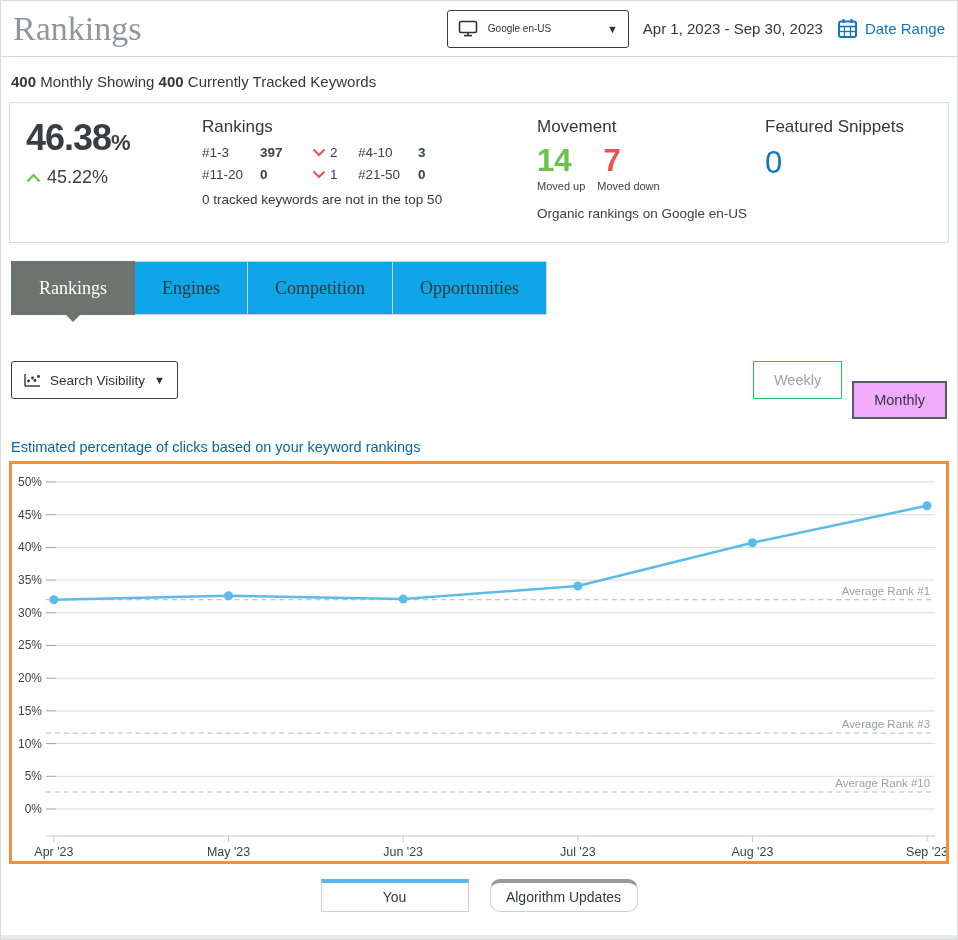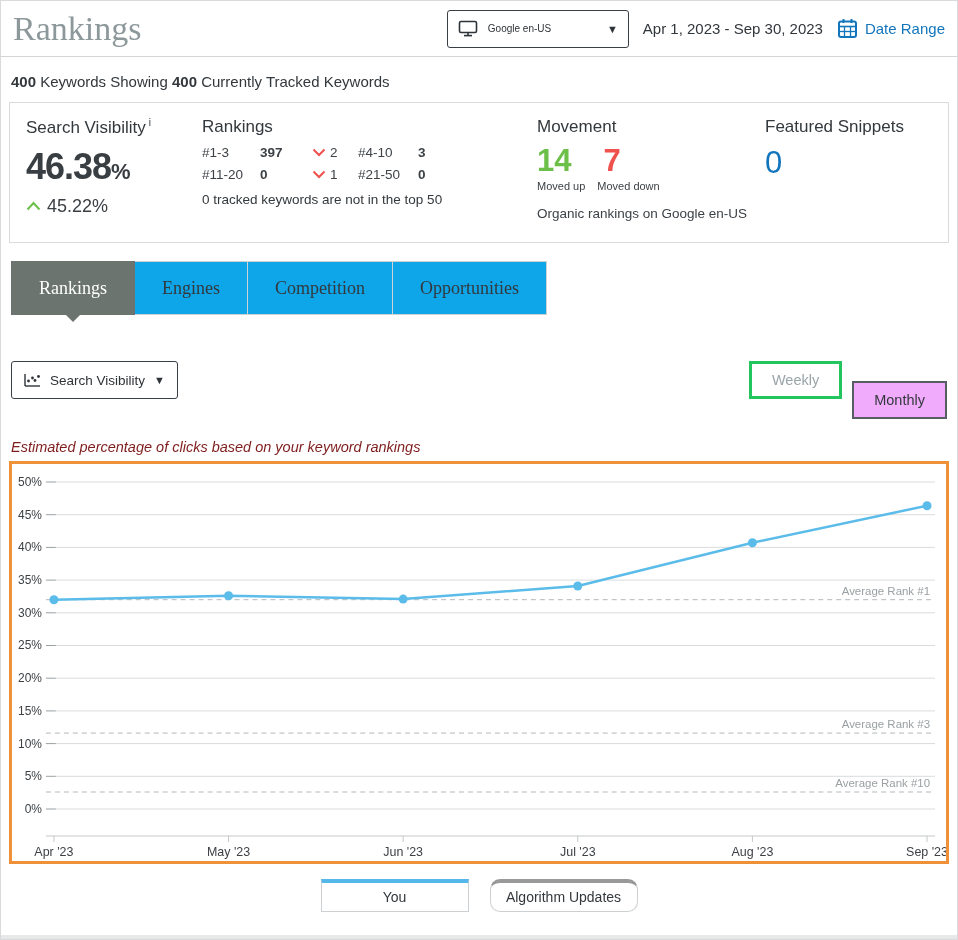--- a/index.html
+++ b/index.html
@@ -59,24 +59,24 @@
   .tab.active::after { content:""; position:absolute; left:50%; bottom:-8px; transform:translateX(-50%);
          border-left:8px solid transparent; border-right:8px solid transparent; border-top:8px solid #6b746f; }
 
   
   .controls { display:flex; align-items:center; margin:26px 10px 0 10px; }
   .metric-select { display:flex; align-items:center; gap:9px; height:38px; border:1px solid #3a3f44;
                    border-radius:3px; padding:0 12px; cursor:pointer; background:#fff; }
   .metric-select .lbl { font-size:13.5px; color:#2e3338; }
   .spacer { flex:1 1 auto; }
   .toggle-btn { height:38px; padding:0 20px; font-size:14.5px; background:#fff; cursor:pointer; }
-  .btn-weekly { border:3px solid #22c55e; color:#9aa5a8; margin-right:10px; }
+  .btn-weekly { border:1px solid #22c55e; color:#9aa5a8; margin-right:10px; }
   .btn-monthly { border:2px solid #555e62; background:#f0abfc; color:#33383c;margin-top:40px; }
 
-  .chart-caption { margin:20px 0 6px 10px; font-size:14.5px; color:#7f1d1d;font-style:italic; }
+  .chart-caption { margin:20px 0 6px 10px; font-size:14.5px; color:#0369a1; }
 
   
   .chart-box { margin:0 8px; border:3px solid #ef9138; background:#fff; height:403px; }
   .chart-box svg { display:block; width:100%; height:100%; }
   .ytick { font-family:"Liberation Sans", sans-serif; font-size:12px; fill:#3d4145; }
   .xtick { font-family:"Liberation Sans", sans-serif; font-size:12.5px; fill:#3d4145; }
   .ref-label { font-family:"Liberation Sans", sans-serif; font-size:11.5px; fill:#9aa0a3; }
 
   
   .legend-row { display:flex; justify-content:center; gap:21px; margin-top:15px; }
@@ -120,29 +120,28 @@
           <line x1="2" y1="13.5" x2="19" y2="13.5" stroke="#1376bd" stroke-width="1.3"></line>
         </svg>
       </span>
       <span>Date Range</span>
     </div>
   </div>
 
 
   <div class="kw-line">
     <b>400</b>
-    <span>Keywords Showing</span>
+    <span>Monthly Showing</span>
     <b>400</b>
     <span>Currently Tracked Keywords</span>
   </div>
 
   <div class="stats-panel">
 
     <div class="stat stat-sv">
-      <h3><span>Search Visibility</span><span class="sup">i</span></h3>
       <div class="big-val"><span>46.38</span><span class="unit">%</span></div>
       <div class="sv-change">
         <span>
           <svg class="icon-svg" width="15" height="10" viewBox="0 0 15 10">
             <polyline points="1.5,8.5 7.5,2 13.5,8.5" fill="none" stroke="#6cc04a" stroke-width="2"></polyline>
           </svg>
         </span>
         <span>45.22%</span>
       </div>
     </div>

